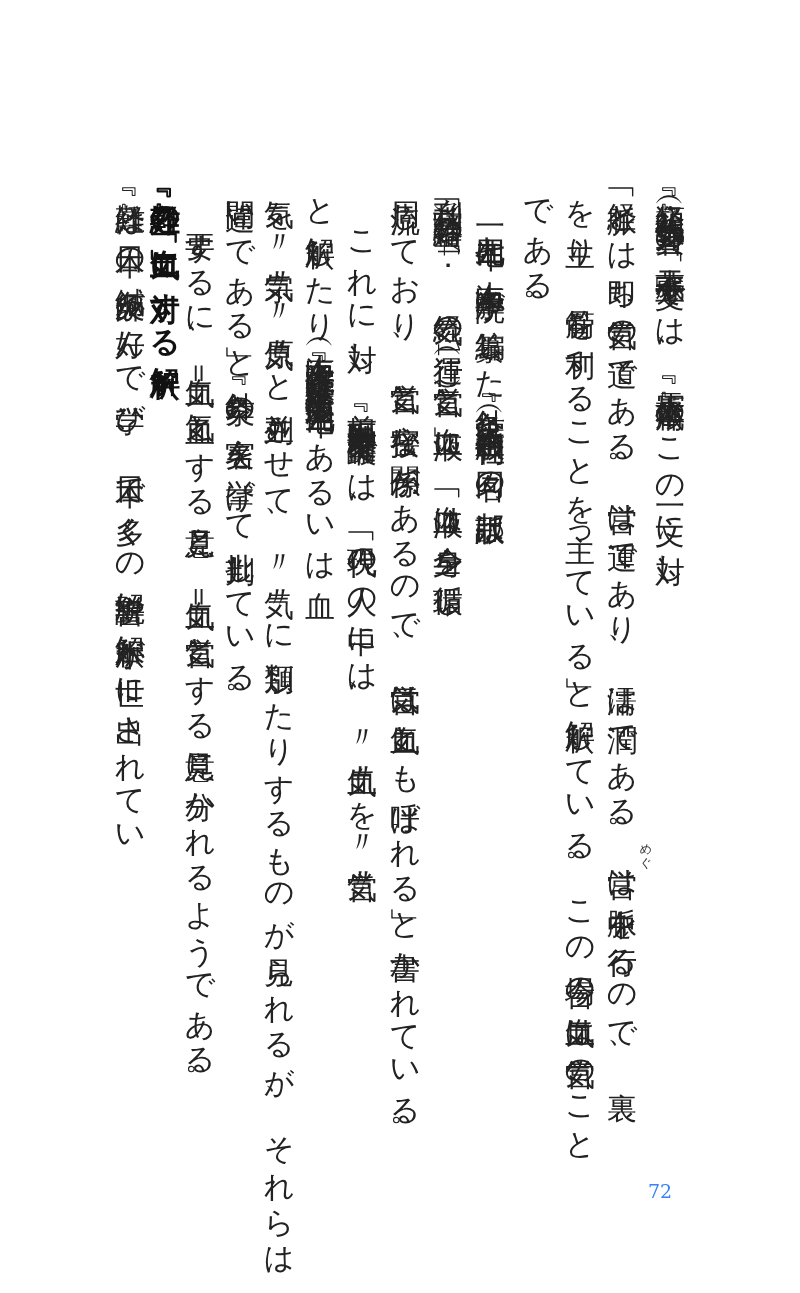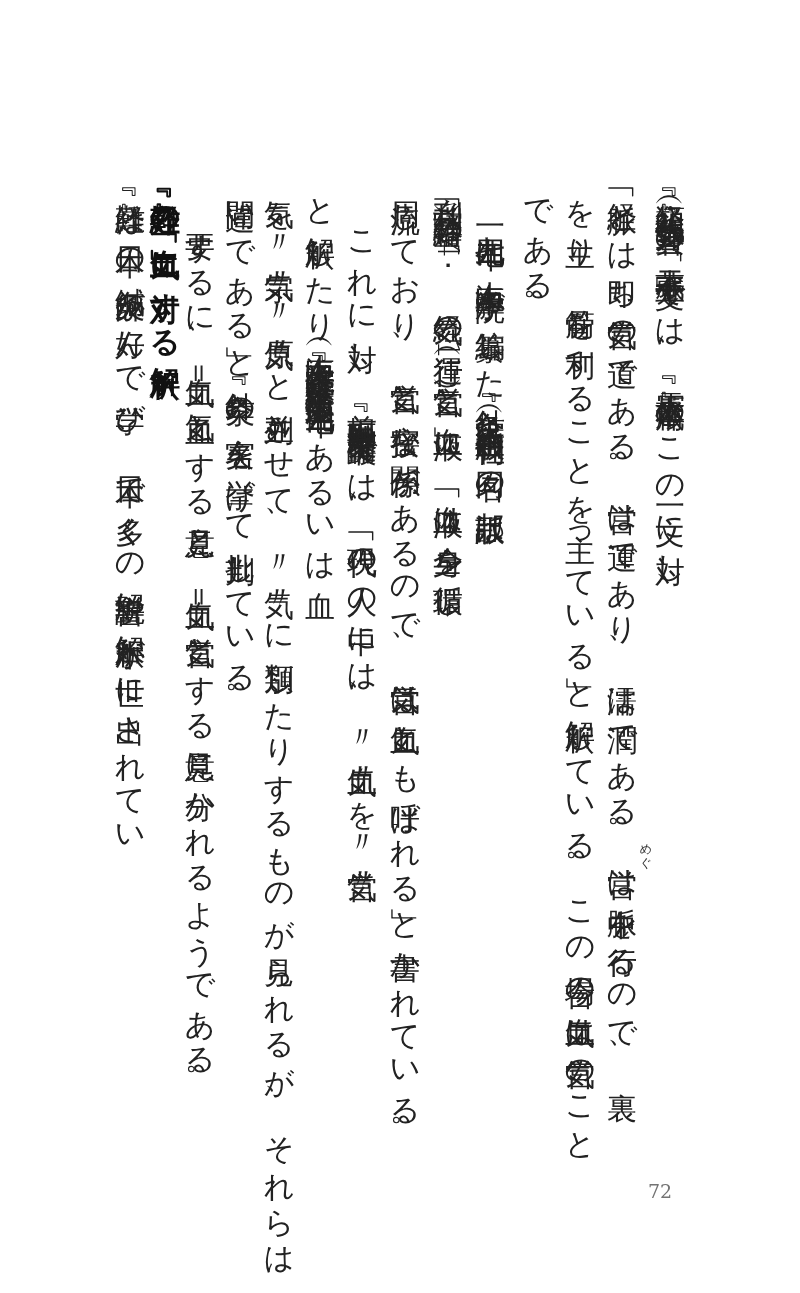--- a/index.html
+++ b/index.html
@@ -48,21 +48,21 @@
       color: #333;
       writing-mode: vertical-rl;
       line-height: 12px;
     }
     .page-number {
       position: absolute;
       left: 648px;
       top: 1180px;
       font-size: 19px;
       font-family: "DejaVu Serif", "Liberation Serif", serif;
-      color: #737373;
+      color: #3b82f6;
     }
   </style>
 </head>
 <body>
 
 <div class="page">
 
   <div class="col" style="left:652px;">『類経』（明代・張介賓著）の「本蔵二十五変」では、『霊枢』本蔵篇のこの一文に対し、</div>
   <div class="col" style="left:604px;">「経脈とは即ち営気の道である。営は運であり、濡は潤である。営は脈中を行るので、裏</div>
   <span class="ruby" style="left:640px; top:835px;">めぐ</span>

